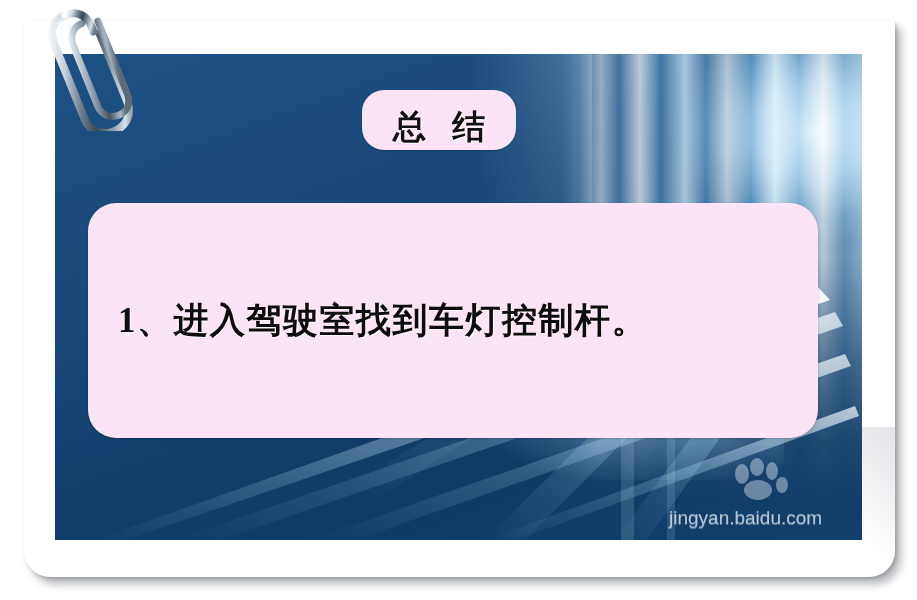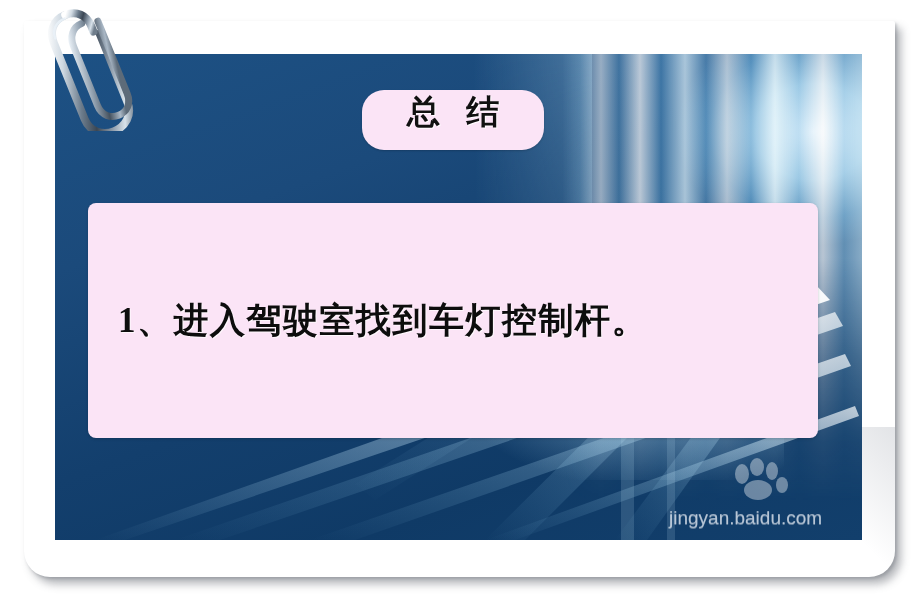--- a/index.html
+++ b/index.html
@@ -110,26 +110,26 @@
     height: 210px;
     background: radial-gradient(ellipse at 62% 52%, rgba(255,255,255,0.55) 0%, rgba(190,230,252,0.30) 35%, rgba(120,190,235,0) 72%);
     pointer-events: none;
   }
 
   
   #title-box {
     position: absolute;
     left: 307px;
     top: 36px;
-    width: 182px;
+    width: 154px;
     height: 60px;
     background: #fbe4f6;
     border-radius: 22px;
     display: flex;
-    align-items: flex-start;
+    align-items: flex-end;
     justify-content: center;
     box-shadow: 0 1px 2px rgba(0,0,0,0.18);
   }
   #title-text {
     font-family: "Liberation Serif", "DejaVu Serif", serif;
     font-size: 33px;
     font-weight: 700;
     letter-spacing: 9px;
     text-indent: 9px;
     color: #111111;
@@ -138,21 +138,21 @@
   }
 
   
   #content-box {
     position: absolute;
     left: 33px;
     top: 149px;
     width: 730px;
     height: 235px;
     background: #fbe4f6;
-    border-radius: 8px;
+    border-radius: 28px;
     box-shadow: 0 1px 3px rgba(0,0,0,0.18);
     display: flex;
     flex-direction: column;
     justify-content: center;
     padding: 0 0 0 30px;
     box-sizing: border-box;
   }
   .content-line {
     font-family: "Liberation Serif", "DejaVu Serif", serif;
     font-size: 35px;

